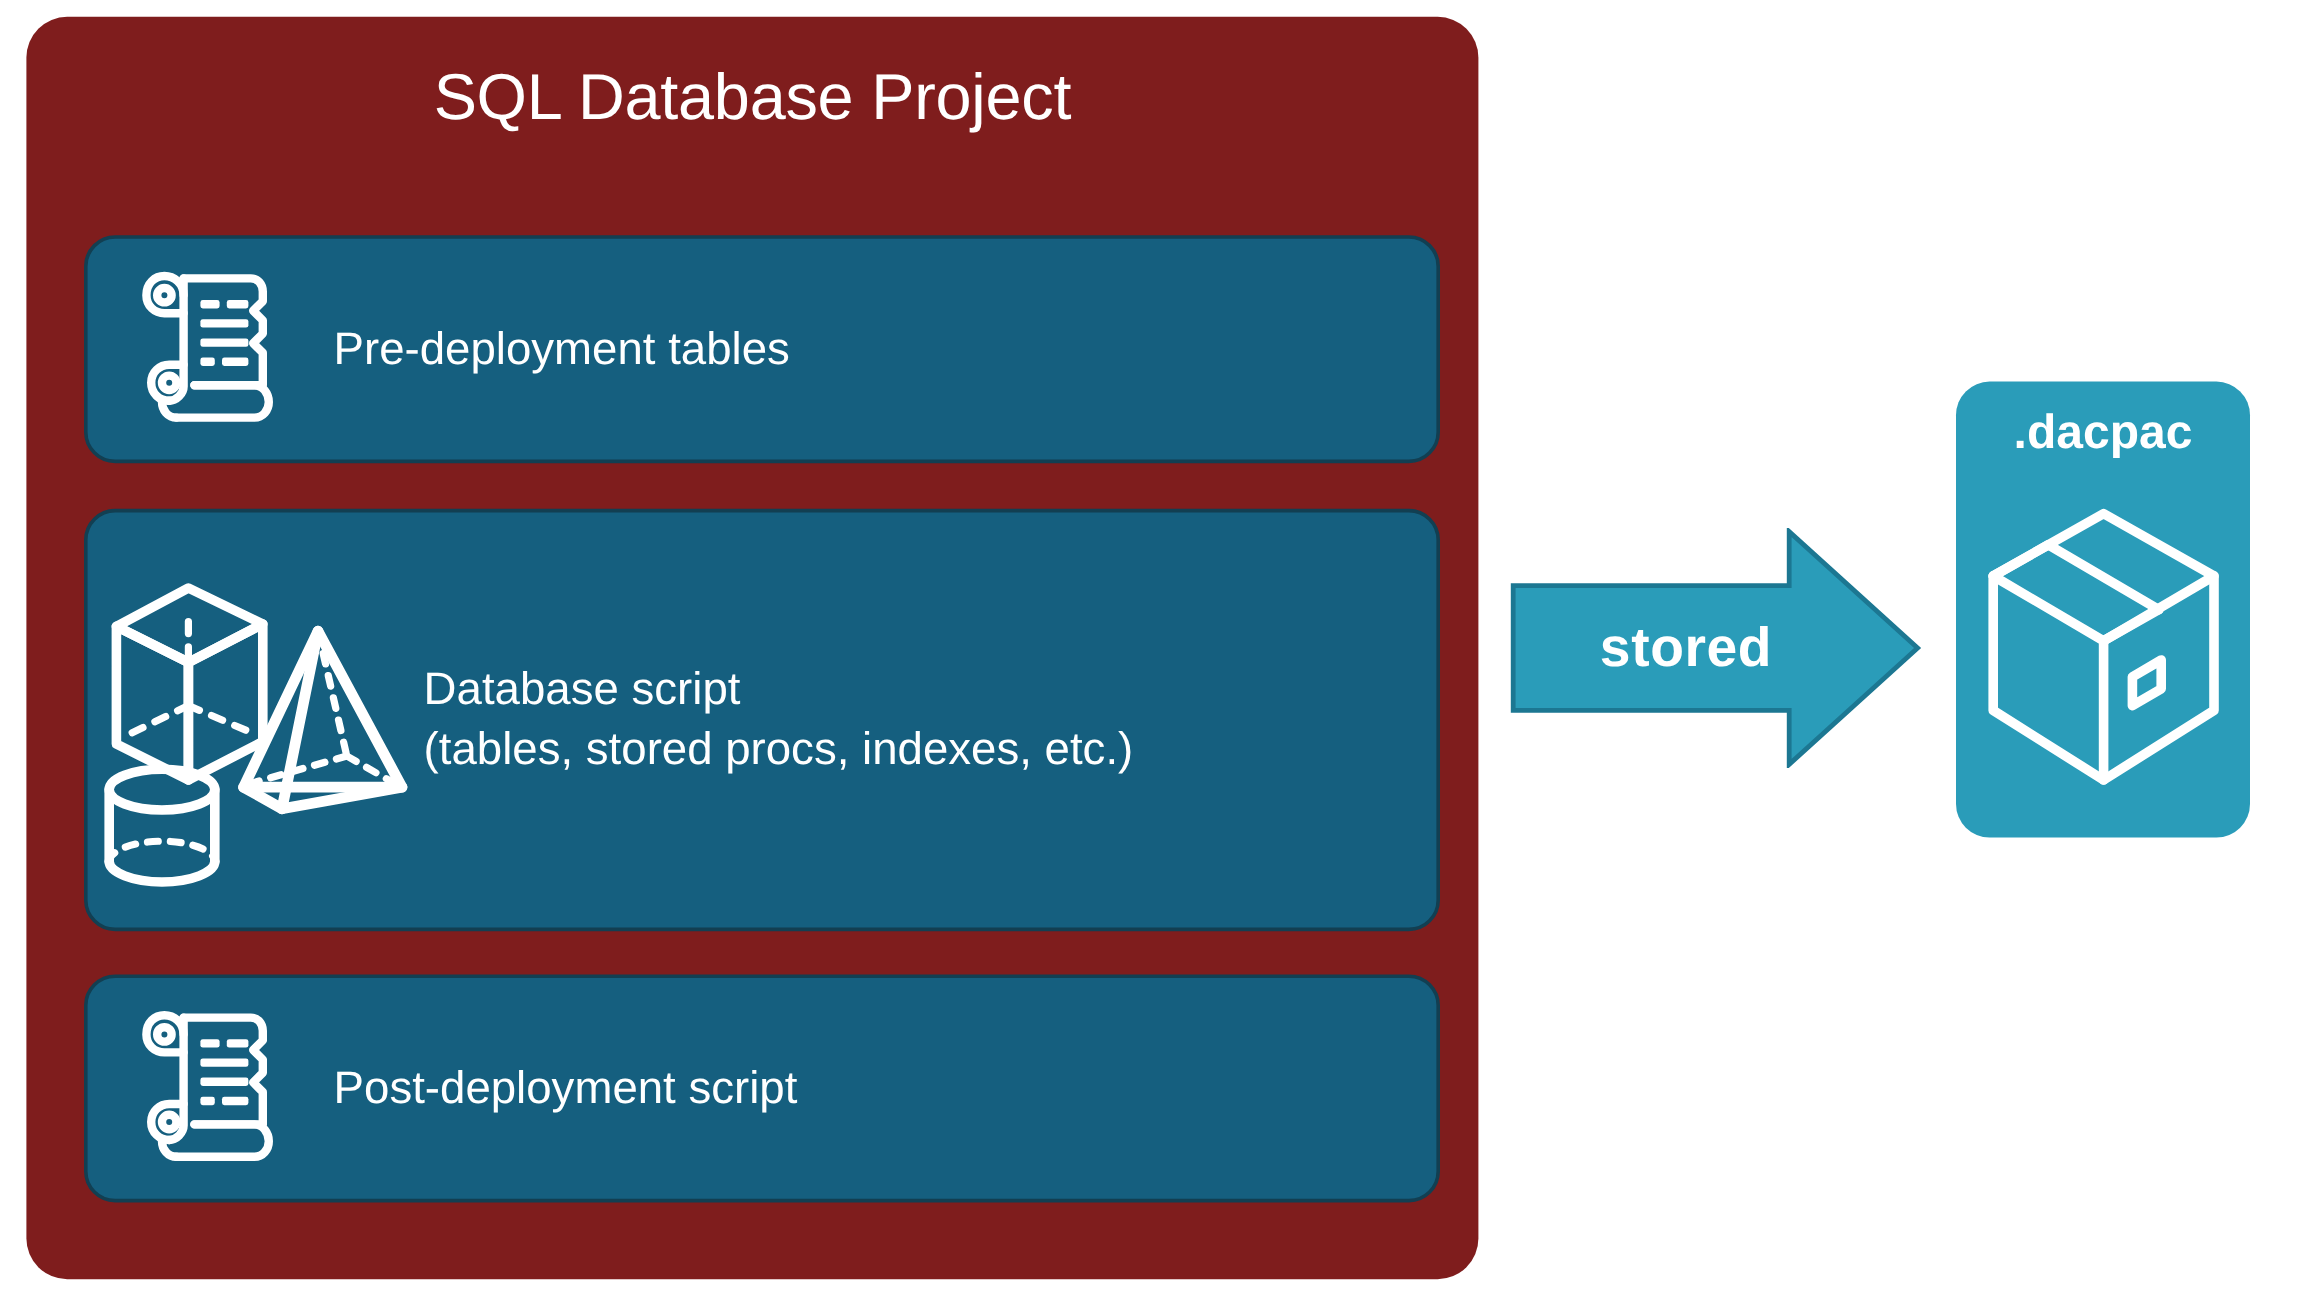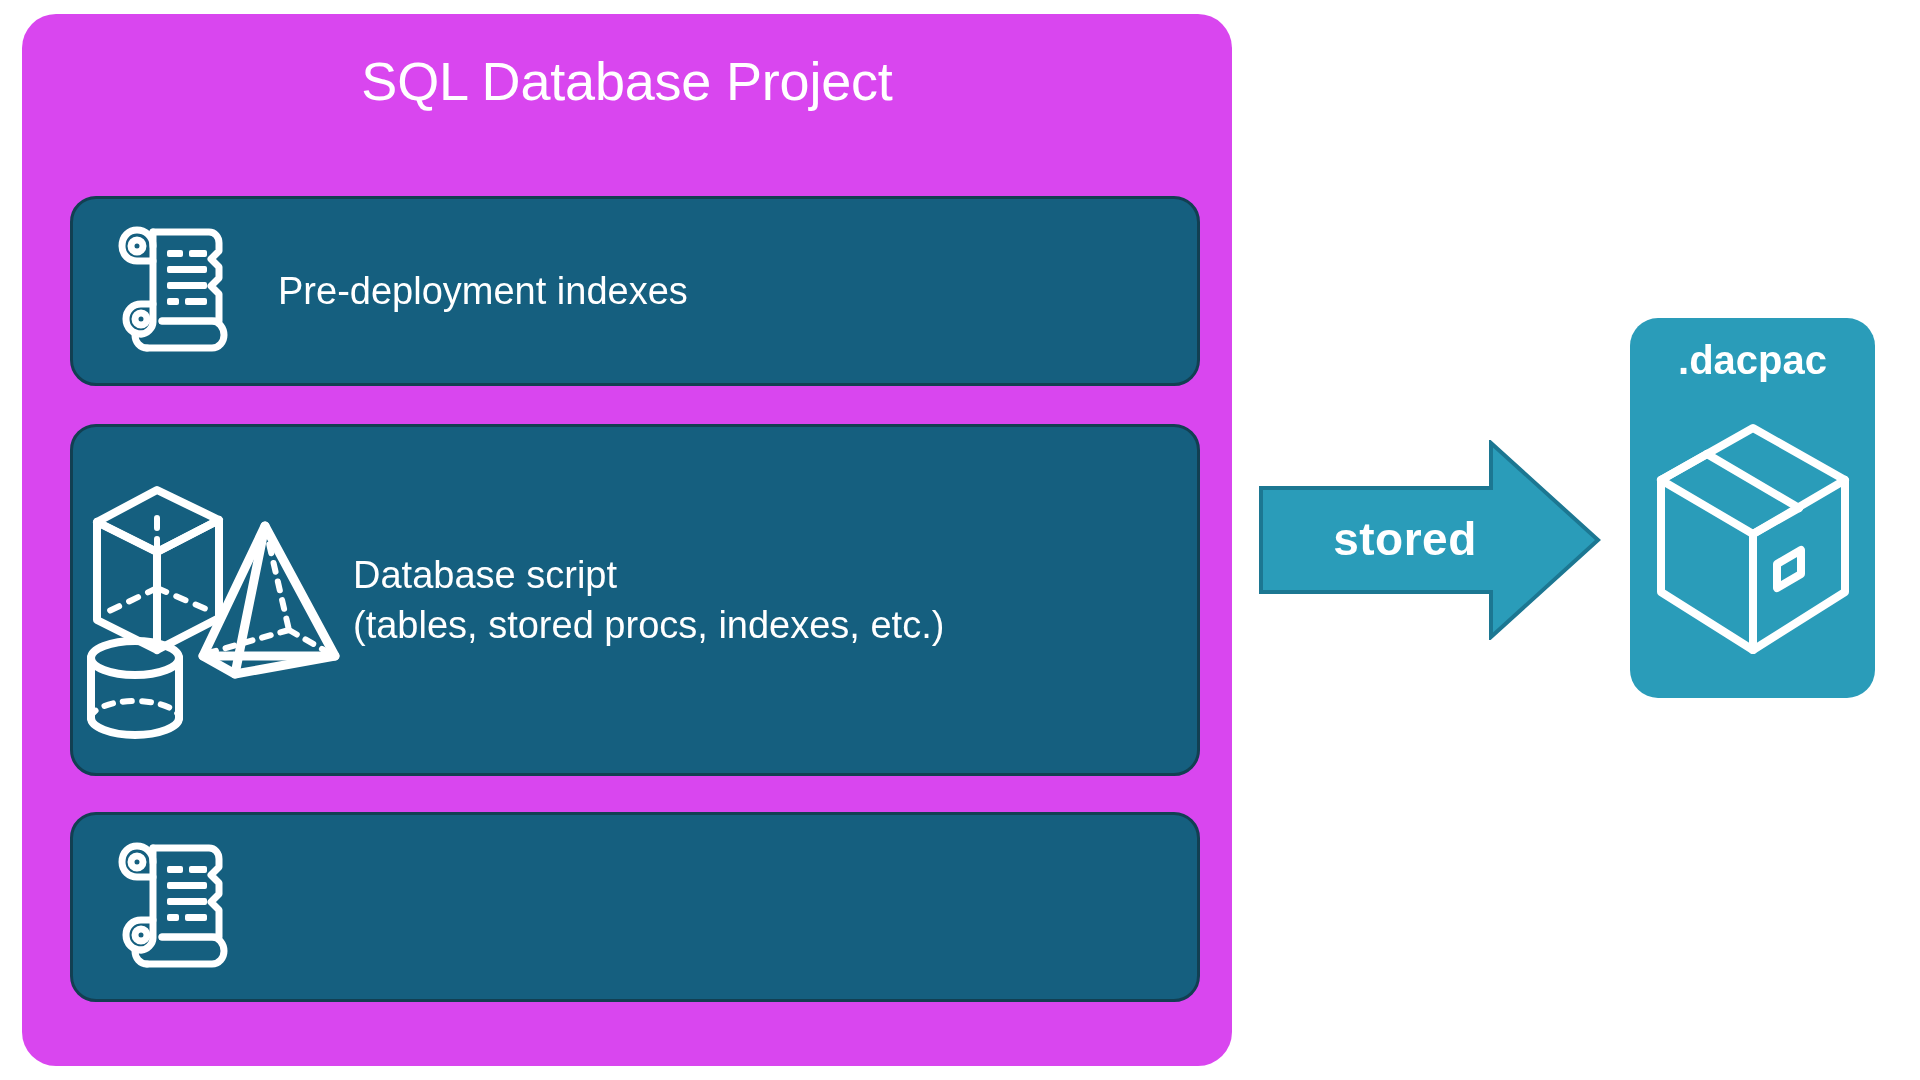--- a/index.html
+++ b/index.html
@@ -15,21 +15,21 @@
     position: relative;
   }
 
   
   #project-panel {
     position: absolute;
     left: 22px;
     top: 14px;
     width: 1210px;
     height: 1052px;
-    background: #d946ef;
+    background: #7f1d1d;
     border-radius: 34px;
     box-sizing: border-box;
   }
 
   #project-title {
     position: absolute;
     left: 0;
     top: 38px;
     width: 1210px;
     text-align: center;
@@ -160,21 +160,21 @@
             <rect x="50" y="26" width="16" height="7" rx="2"></rect>
             <rect x="72" y="26" width="18" height="7" rx="2"></rect>
             <rect x="50" y="42" width="40" height="7" rx="2"></rect>
             <rect x="50" y="58" width="40" height="7" rx="2"></rect>
             <rect x="50" y="74" width="12" height="7" rx="2"></rect>
             <rect x="68" y="74" width="22" height="7" rx="2"></rect>
           </g>
         </svg>
       </span>
     </div>
-    <div class="card-text">Pre-deployment indexes</div>
+    <div class="card-text">Pre-deployment tables</div>
   </div>
 
   <div class="inner-card" id="card-objs">
     <div class="card-icon-slot">
       <svg width="268" height="280" viewBox="0 0 268 280" fill="none" aria-hidden="true">
 
         <g>
           <g stroke="#ffffff" stroke-width="8" stroke-linejoin="round" stroke-linecap="round" fill="none">
 
             <path d="M18 62 L18 160 L78 190 L78 92 Z"></path>
@@ -239,20 +239,21 @@
             <rect x="50" y="26" width="16" height="7" rx="2"></rect>
             <rect x="72" y="26" width="18" height="7" rx="2"></rect>
             <rect x="50" y="42" width="40" height="7" rx="2"></rect>
             <rect x="50" y="58" width="40" height="7" rx="2"></rect>
             <rect x="50" y="74" width="12" height="7" rx="2"></rect>
             <rect x="68" y="74" width="22" height="7" rx="2"></rect>
           </g>
         </svg>
       </span>
     </div>
+    <div class="card-text">Post-deployment script</div>
   </div>
 
 </div>
 
 <div id="build-arrow-wrap">
   <svg width="345" height="200" viewBox="0 0 345 200" aria-hidden="true">
     <path d="M3 48 L233 48 L233 3 L340 100 L233 197 L233 152 L3 152 Z" fill="#2a9cb9" stroke="#1c7792" stroke-width="4" stroke-linejoin="miter"></path>
   </svg>
   <div id="build-label">stored</div>
 </div>

